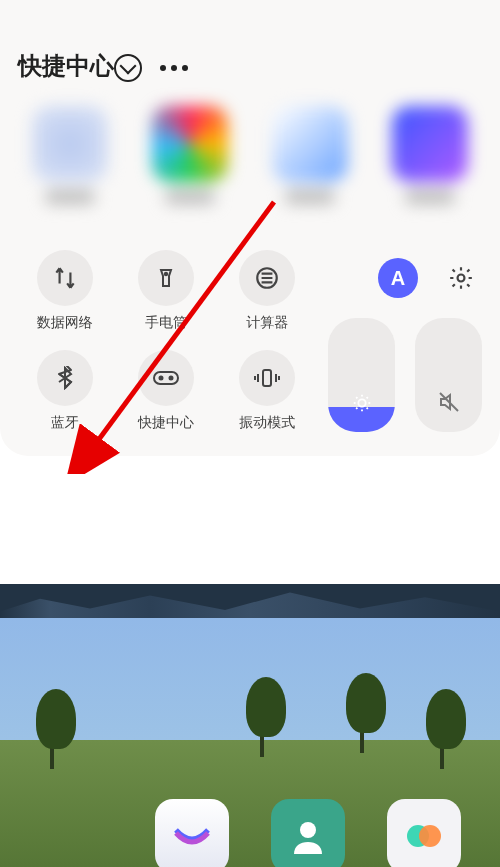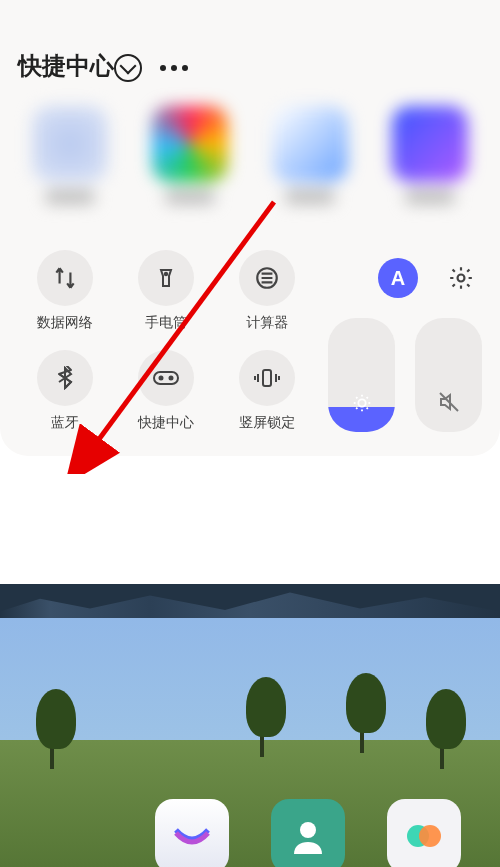--- a/index.html
+++ b/index.html
@@ -231,21 +231,21 @@
       </div>
 
 
       <div class="qi">
         <div class="qi-icon">
           <svg width="28" height="22" viewBox="0 0 28 22" fill="none" stroke="currentColor" stroke-width="2">
               <rect x="10" y="3" width="8" height="16" rx="2"></rect>
               <path d="M5 7v8M2 9v4M23 7v8M26 9v4"></path>
             </svg>
         </div>
-        <div class="qi-label">竖屏锁定</div>
+        <div class="qi-label">振动模式</div>
       </div>
 
 
       <svg class="arrow" style="left:38px;top:-56px" width="230" height="280">
         <defs>
             <marker id="ah" markerWidth="12" markerHeight="10" refX="2" refY="5" orient="auto">
               <polygon points="0 0, 12 5, 0 10" fill="#e60000"></polygon>
             </marker>
           </defs>
         <line x1="218" y1="8" x2="38" y2="252" stroke="#e60000" stroke-width="5" marker-end="url(#ah)"></line>

